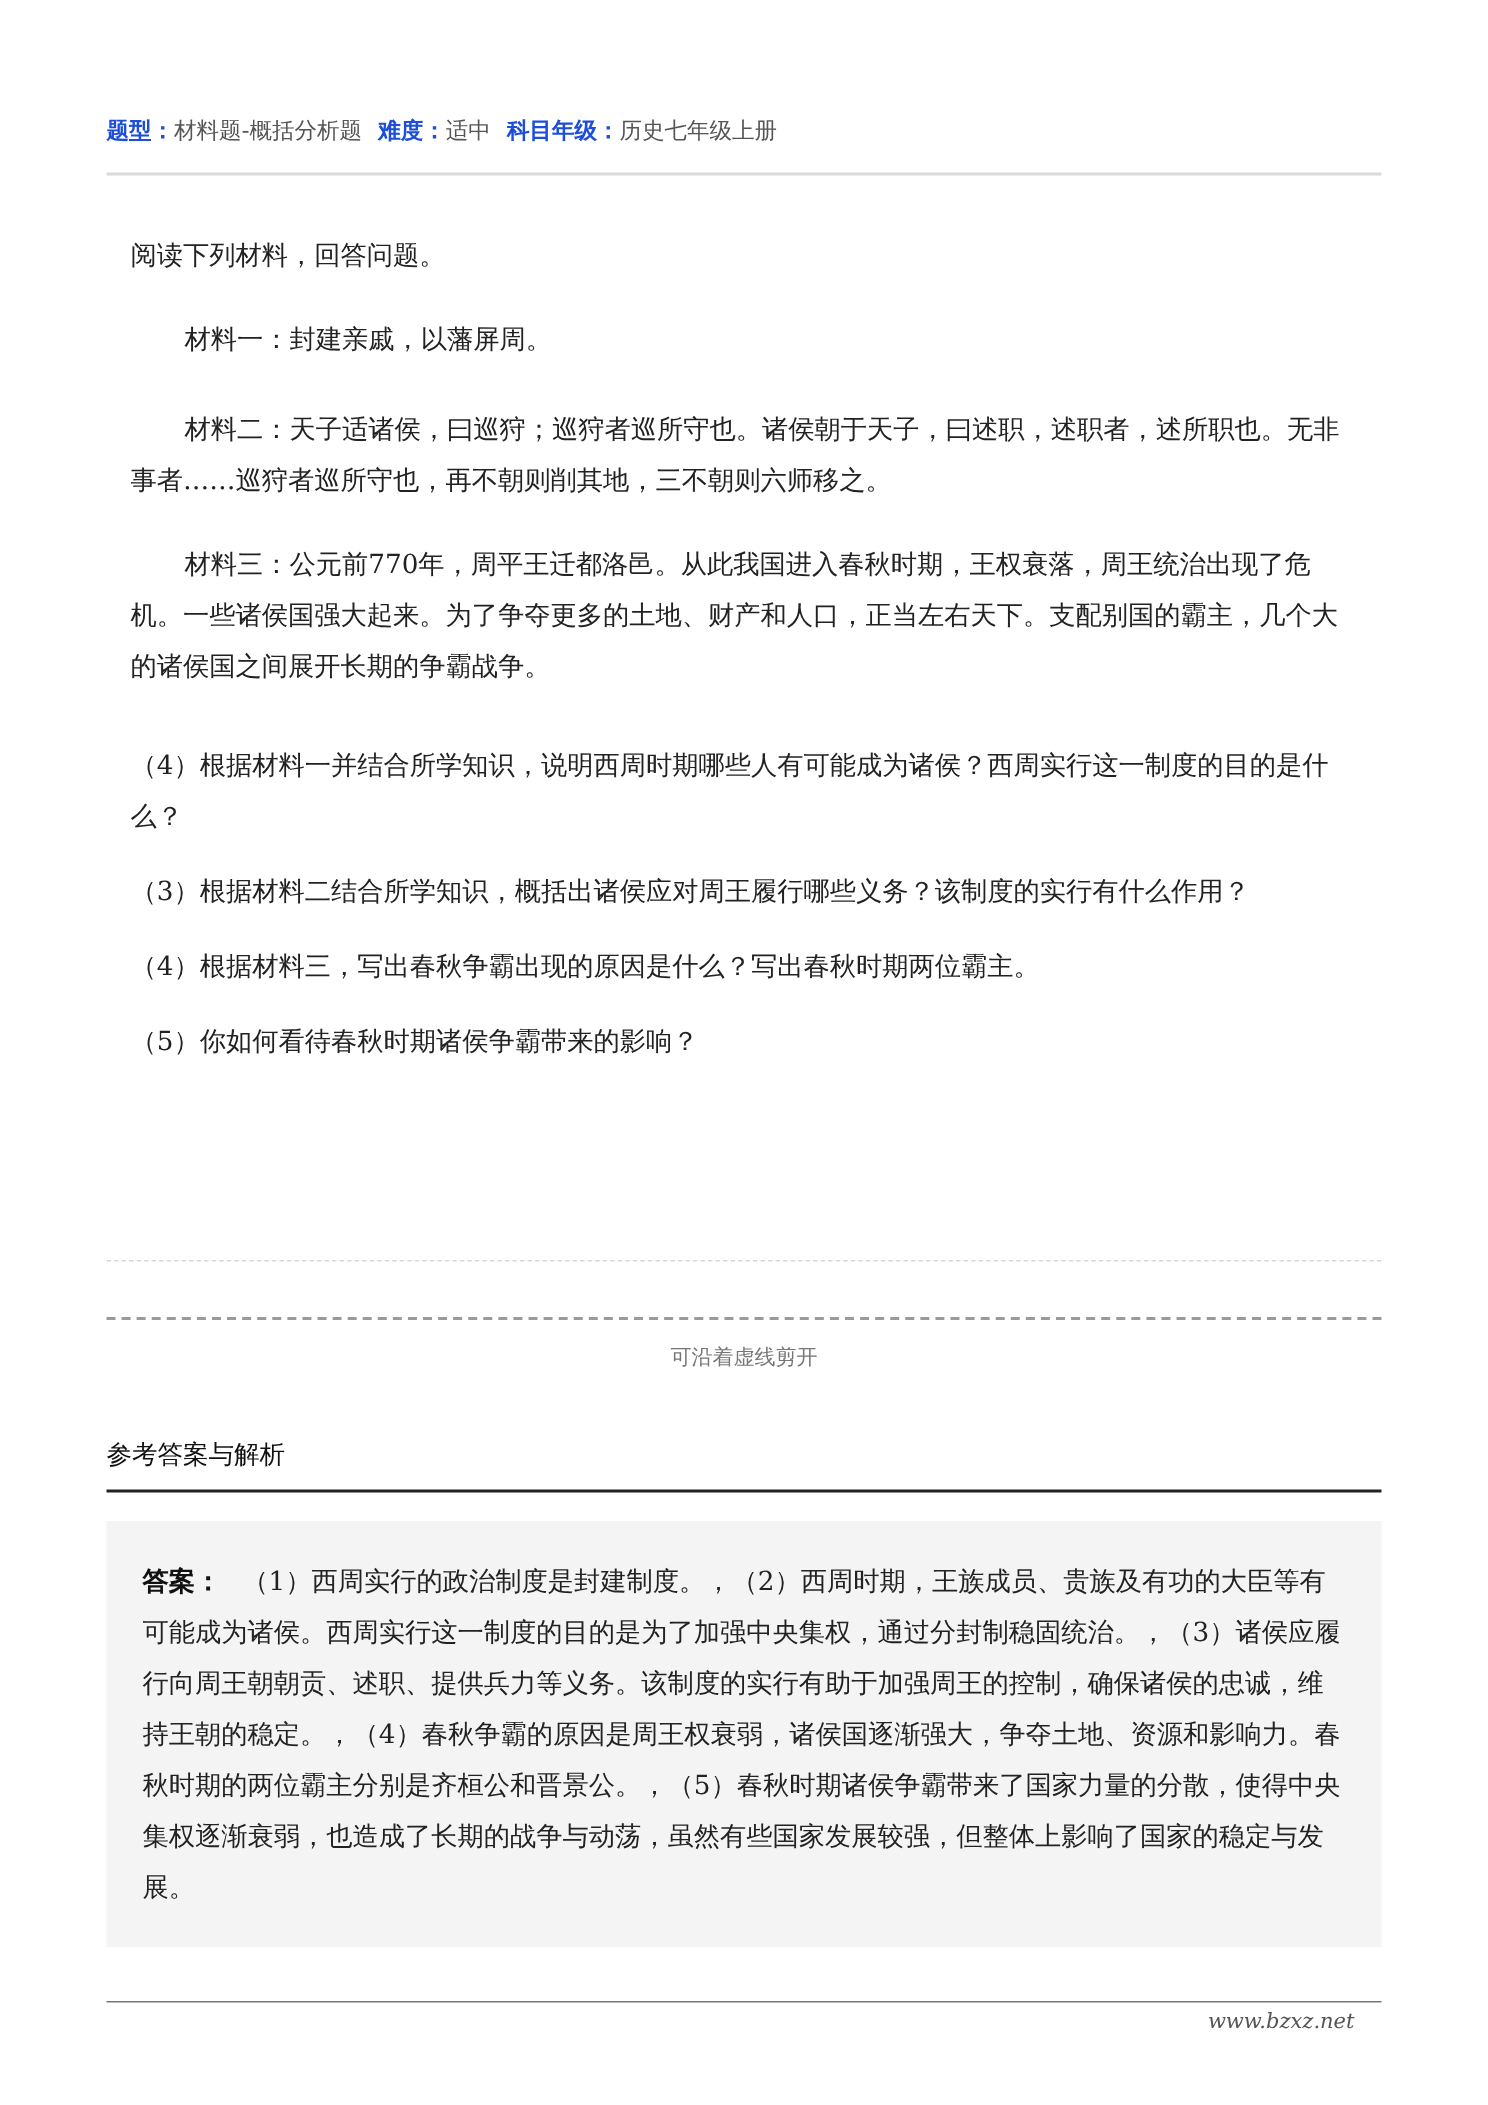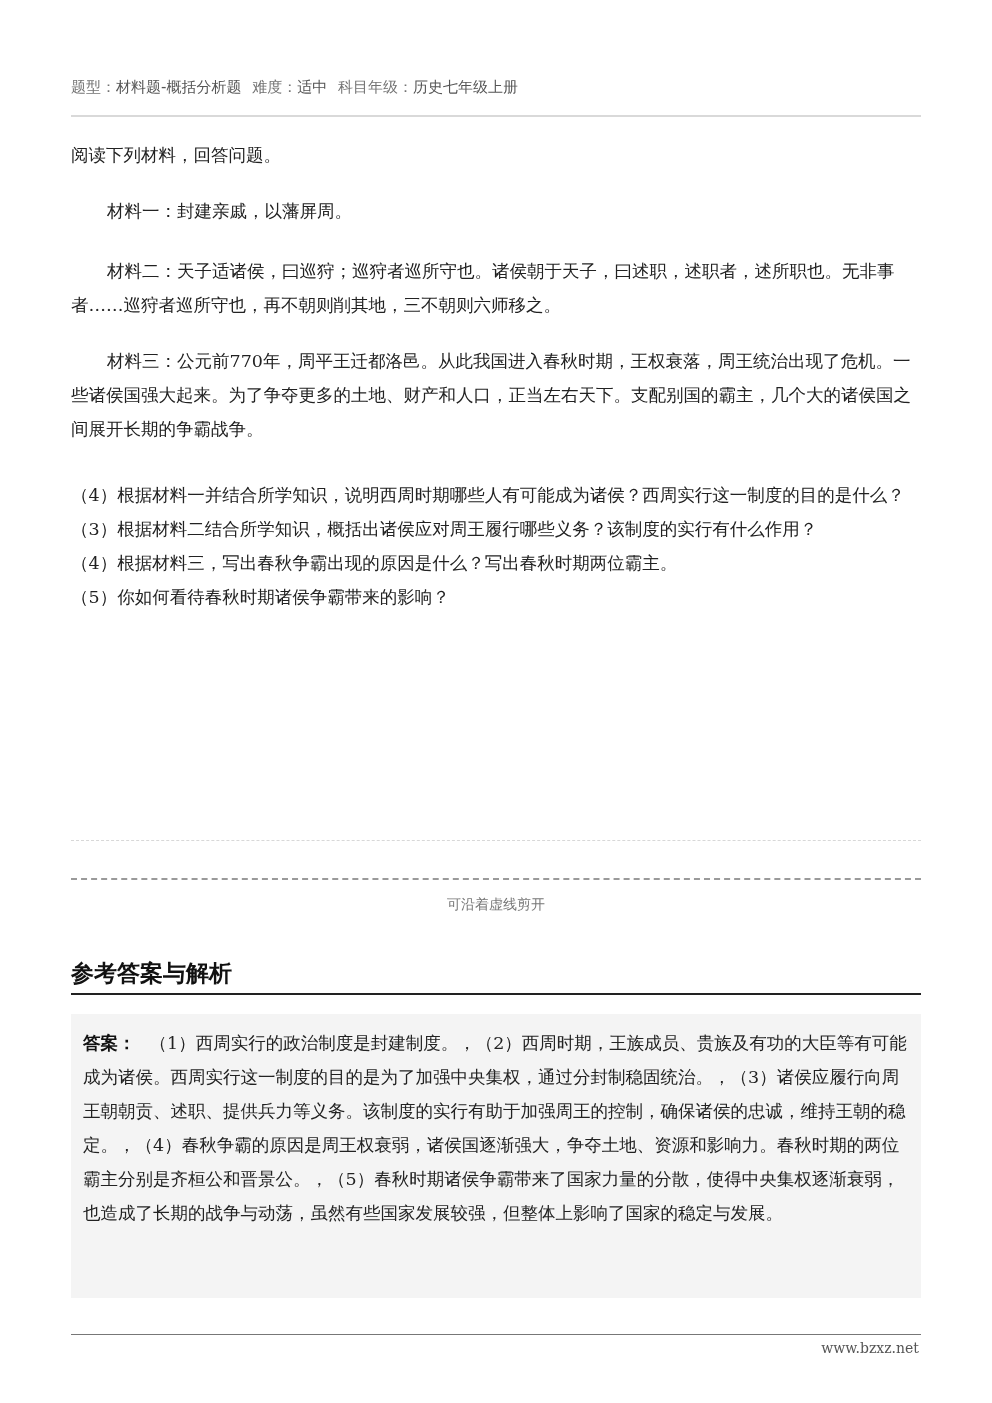--- a/index.html
+++ b/index.html
@@ -2,46 +2,46 @@
 <html><head>
 <meta charset="utf-8">
 <style>
   html, body { margin: 0; padding: 0; background: #ffffff; }
   body { width: 992px; height: 1403px; position: relative; overflow: hidden;
          font-family: "DejaVu Serif", "Liberation Serif", serif; color: #222; }
   .page { position: absolute; left: 71px; width: 850px; top: 0; }
 
   .meta { position: absolute; top: 78px; left: 0; font-size: 15px; color: #555;
           font-family: "DejaVu Sans", "Liberation Sans", sans-serif; white-space: nowrap; }
-  .meta b { color: #737373; font-weight: normal; }
+  .meta b { color: #1d4ed8; font-weight: bold; }
   .meta .sep { display: inline-block; width: 6px; }
   .meta-rule { position: absolute; top: 115px; left: 0; width: 850px; height: 2px; background: #d9d9d9; }
 
   .q { position: absolute; left: 0; width: 850px; font-size: 17.5px; line-height: 34px; color: #222; }
-  .q p { margin: 0; }
+  .q p { margin: 16px; }
   .indent { text-indent: 36px; }
 
   .dash1 { position: absolute; top: 840px; left: 0; width: 850px; height: 0;
            border-top: 1px dashed #d8d8d8; }
   .dash2 { position: absolute; top: 878px; left: 0; width: 850px; height: 0;
            border-top: 2px dashed #9a9a9a; }
   .cut-hint { position: absolute; top: 896px; left: 0; width: 850px; text-align: center;
               font-size: 14px; color: #777; font-family: "DejaVu Sans", "Liberation Sans", sans-serif; }
 
-  .ans-title { position: absolute; top: 958px; left: 0; font-size: 23px; font-weight: bold; color: #111;
+  .ans-title { position: absolute; top: 958px; left: 0; font-size: 17px; font-weight: normal; color: #111;
                font-family: "DejaVu Sans", "Liberation Sans", sans-serif; }
   .ans-rule { position: absolute; top: 993px; left: 0; width: 850px; height: 2px; background: #222; }
 
   .ans-box { position: absolute; top: 1014px; left: 0; width: 850px; height: 284px;
              background: #f4f4f4; box-sizing: border-box; padding: 12px 14px 0 12px; }
-  .ans-box p { margin: 0; font-size: 17.5px; line-height: 34px; color: #222; }
+  .ans-box p { margin: 12px; font-size: 17.5px; line-height: 34px; color: #222; }
   .ans-label { font-weight: bold; font-family: "DejaVu Sans", "Liberation Sans", sans-serif; color: #111; margin-right: 14px; }
 
   .foot-rule { position: absolute; top: 1334px; left: 0; width: 850px; height: 1px; background: #777; }
-  .foot-url { position: absolute; top: 1340px; right: 2px; font-size: 14px; color: #555;
+  .foot-url { position: absolute; top: 1340px; right: 18px; font-size: 14px; font-style: italic; color: #555;
               font-family: "DejaVu Serif", "Liberation Serif", serif; }
 </style>
 </head>
 <body>
 
 <div class="page">
 
   <div class="meta">
     <b>题型：</b><span>材料题-概括分析题</span><span class="sep"></span>
     <b>难度：</b><span>适中</span><span class="sep"></span>

